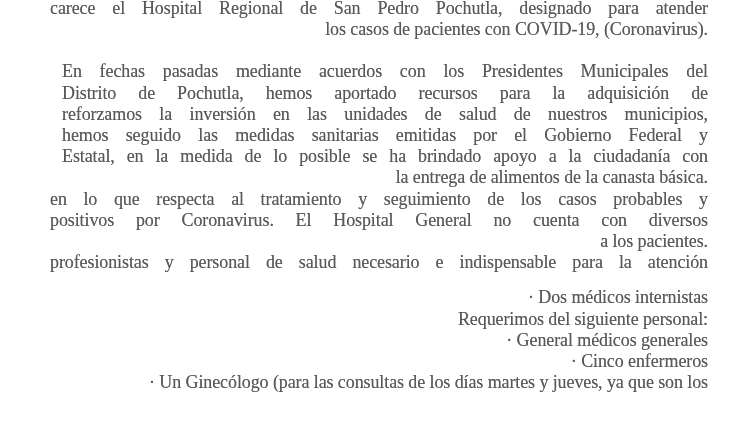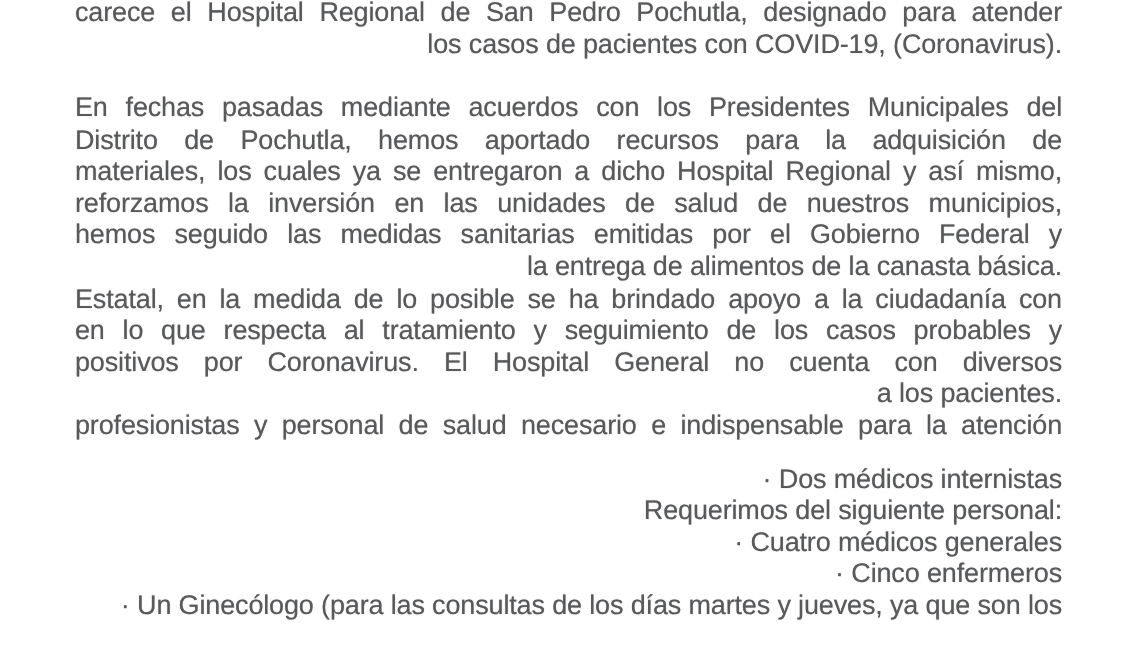--- a/index.html
+++ b/index.html
@@ -6,35 +6,35 @@
     margin: 0;
     padding: 0;
     background: #ffffff;
   }
   .page {
     position: relative;
     width: 750px;
     height: 430px;
     background: #ffffff;
     overflow: hidden;
-    font-family: Liberation Sans, sans-serif;
+    font-family: Liberation Serif, serif;
   }
   .textblock {
     position: absolute;
     left: 50px;
     top: -2px;
     width: 658px;
     color: #58595b;
     font-size: 18px;
     line-height: 21.2px;
     letter-spacing: -0.1px;
     text-shadow: 0 0 0.6px rgba(88, 89, 91, 0.65);
   }
   .para { margin: 0; padding: 0; }
-  .para-gap { margin-top: 21px; }
+  .para-gap { margin-top: 21px; margin-left: 12px; }
   .heading-gap { margin-top: 14px; }
   .ln { min-height: 21.2px; }
   .j {
     text-align: justify;
     text-align-last: justify;
   }
   .l {
     text-align: right;
     white-space: nowrap;
   }
@@ -46,36 +46,35 @@
   <div class="textblock">
 
     <div class="para">
       <div class="ln j">carece el Hospital Regional de San Pedro Pochutla, designado para atender</div>
       <div class="ln l">los casos de pacientes con COVID-19, (Coronavirus).</div>
     </div>
 
     <div class="para para-gap">
       <div class="ln j">En fechas pasadas mediante acuerdos con los Presidentes Municipales del</div>
       <div class="ln j">Distrito de Pochutla, hemos aportado recursos para la adquisición de</div>
-      <div class="ln j">materiales, los cuales ya se entregaron a dicho Hospital Regional y así mismo,</div>
       <div class="ln j">reforzamos la inversión en las unidades de salud de nuestros municipios,</div>
       <div class="ln j">hemos seguido las medidas sanitarias emitidas por el Gobierno Federal y</div>
+      <div class="ln j">Estatal, en la medida de lo posible se ha brindado apoyo a la ciudadanía con</div>
       <div class="ln l">la entrega de alimentos de la canasta básica.</div>
-      <div class="ln j">Estatal, en la medida de lo posible se ha brindado apoyo a la ciudadanía con</div>
     </div>
 
     <div class="para">
       <div class="ln j">en lo que respecta al tratamiento y seguimiento de los casos probables y</div>
       <div class="ln j">positivos por Coronavirus. El Hospital General no cuenta con diversos</div>
       <div class="ln l">a los pacientes.</div>
       <div class="ln j">profesionistas y personal de salud necesario e indispensable para la atención</div>
     </div>
 
     <div class="para heading-gap">
       <div class="ln l"><span>·</span> <span>Dos médicos internistas</span></div>
       <div class="ln l">Requerimos del siguiente personal:</div>
-      <div class="ln l"><span>·</span> <span>Cuatro médicos generales</span></div>
+      <div class="ln l"><span>·</span> <span>General médicos generales</span></div>
       <div class="ln l"><span>·</span> <span>Cinco enfermeros</span></div>
       <div class="ln l"><span>·</span> <span>Un Ginecólogo (para las consultas de los días martes y jueves, ya que son los</span></div>
     </div>
 
   </div>
 </div>
 
 </body></html>

